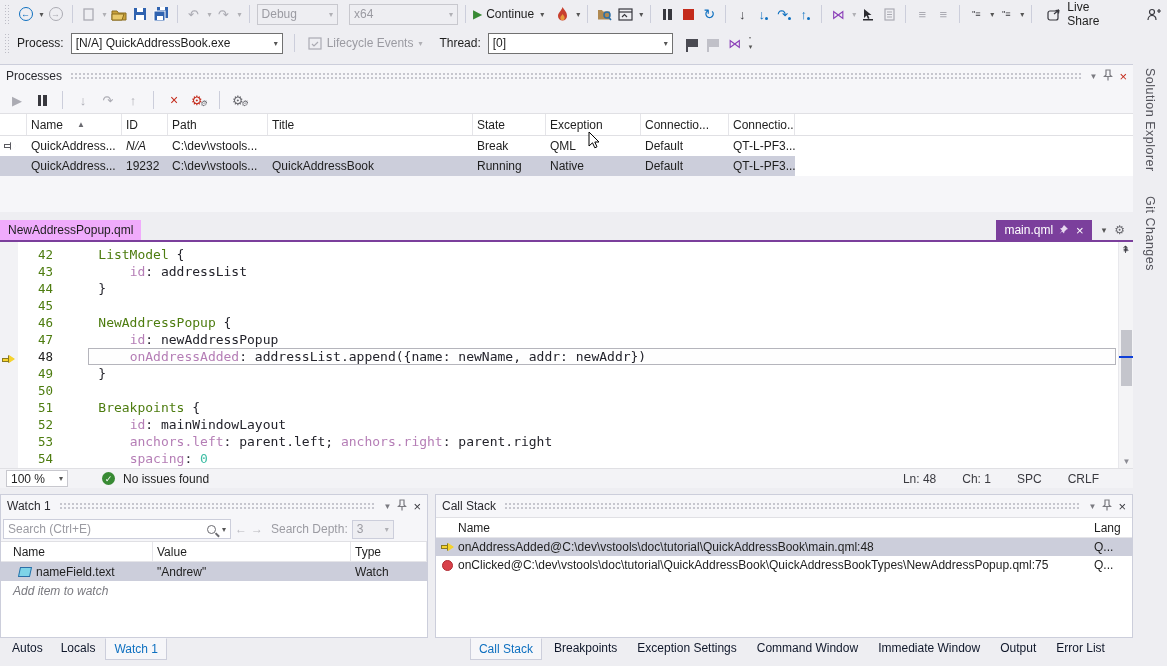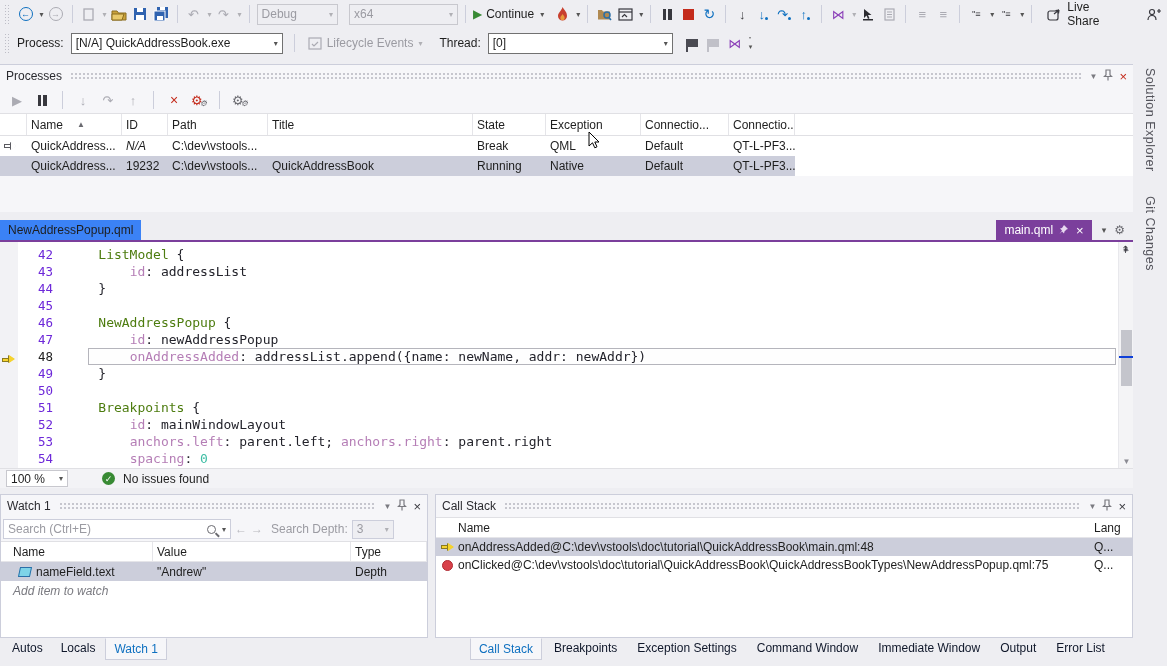--- a/index.html
+++ b/index.html
@@ -41,32 +41,32 @@
   .arrow-shape { position:relative; width:13px; height:9px; display:inline-block; }
   .arrow-shape i { position:absolute; left:0; top:2.5px; width:7px; height:4px; background:#F6D32D; border:1px solid #8A7A1E; border-right:0; }
   .arrow-shape b { position:absolute; right:0; top:0; width:0; height:0; border-top:4.5px solid transparent; border-bottom:4.5px solid transparent; border-left:6px solid #F6D32D; filter:drop-shadow(-1px 0 0 #8A7A1E); }
   .arrow-shape.hollow i { background:#fff; border-color:#5A5A60; }
   .arrow-shape.hollow b { border-left-color:#fff; filter:drop-shadow(-1px 0 0 #5A5A60); }
   .selrow { background:#CCCEDB; }
 
   
   .tabbar { height:20px; margin-top:8px; display:flex; align-items:flex-end; width:1133px; position:relative; }
   .doctab { height:20px; padding:0 8px; display:flex; align-items:center; gap:6px; font-size:12px; }
-  .doctab.inactive { background:#3b82f6; color:#1E1E1E; }
+  .doctab.inactive { background:#f0abfc; color:#1E1E1E; }
   .doctab.active { background:#7B3F9C; color:#fff; margin-left:auto; }
   .doctab .pin { font-size:10px; }
   .purpleline { height:2px; background:#7B3F9C; width:1133px; }
   .welltools { display:flex; gap:8px; color:#6A6A70; padding:0 8px 3px 8px; align-items:center; }
 
   
   .editor { position:relative; height:226px; background:#fff; width:1133px; overflow:hidden; }
   .bpmargin { position:absolute; left:0; top:0; bottom:0; width:18px; background:#F2F2F5; }
   .codearea { position:absolute; left:0; top:4px; right:15px; }
   .code-line { display:flex; height:17px; align-items:center; font-family:"DejaVu Sans Mono", monospace; font-size:13px; position:relative; }
-  .lineno { width:49px; text-align:right; color:#6d28d9; font-size:12.5px; flex:0 0 auto; padding-right:14px; margin-left:18px; }
+  .lineno { width:49px; text-align:right; color:#4d7c0f; font-size:12.5px; flex:0 0 auto; padding-right:14px; margin-left:18px; }
   .codetext { white-space:pre; position:relative; z-index:2; }
   .tok-type { color:#4d7c0f; } .tok-prop { color:#B57EB6; } .tok-num { color:#3DBDA4; } .tok-p { color:#23232B; }
   .stmtbox { position:absolute; left:88px; right:2px; top:0; bottom:0; border:1px solid #B5B5BC; background:#FEFEFE; z-index:1; }
   .curr-ln .lineno { color:#1E1E1E; }
   .linearrow { position:absolute; left:2px; top:4px; z-index:3; }
   .vscroll { position:absolute; right:0; top:0; bottom:0; width:15px; background:#F4F4F6; border-left:1px solid #E8E8EC; }
   .vscroll .arr { position:absolute; left:0; width:15px; text-align:center; color:#8A8A92; font-size:8px; }
   .vthumb { position:absolute; left:2px; width:11px; top:88px; height:56px; background:#C4C5CC; }
   .vmark { position:absolute; left:0; width:15px; height:2px; top:114px; background:#0E3FD8; }
   .splitterbox { position:absolute; right:0; top:-18px; width:15px; height:16px; color:#3A3A40; font-size:10px; text-align:center; }
@@ -460,20 +460,26 @@
   </div>
 </div>
 
 <div class="edstatus">
   <div class="zoomcombo">
     <span>100 %</span>
       <span class="caret">▾</span>
   </div>
   <span class="okcheck">✓</span>
   <span>No issues found</span>
+  <div class="right">
+    <span>Ln: 48</span>
+    <span>Ch: 1</span>
+    <span>SPC</span>
+    <span>CRLF</span>
+  </div>
 </div>
 
 <div class="bottom">
 
   <div class="panel watchpanel">
     <div class="panelhead">
       <span>Watch 1</span>
       <div class="dots"></div>
       <div class="paneltool">
         <span style="font-size:8px">▼</span>
@@ -505,21 +511,21 @@
           <span class="wcell wval" style="padding-left: 4px;">Value</span>
           <span class="wcell wtype" style="padding-left: 4px;">Type</span>
         </div>
       <div>
           <div class="wrow selrow">
             <span class="wcell wname">
               <span class="cube"></span>
               <span>nameField.text</span>
             </span>
             <span class="wcell wval">"Andrew"</span>
-            <span class="wcell wtype">Depth</span>
+            <span class="wcell wtype">Watch</span>
           </div>
         </div>
       <div class="additem">Add item to watch</div>
     </div>
   </div>
 
   <div class="panel cspanel">
     <div class="panelhead">
       <span>Call Stack</span>
       <div class="dots"></div>

